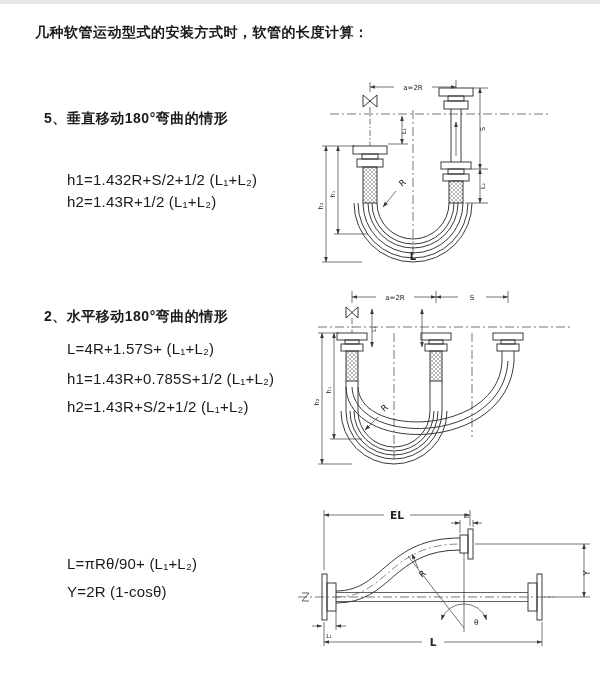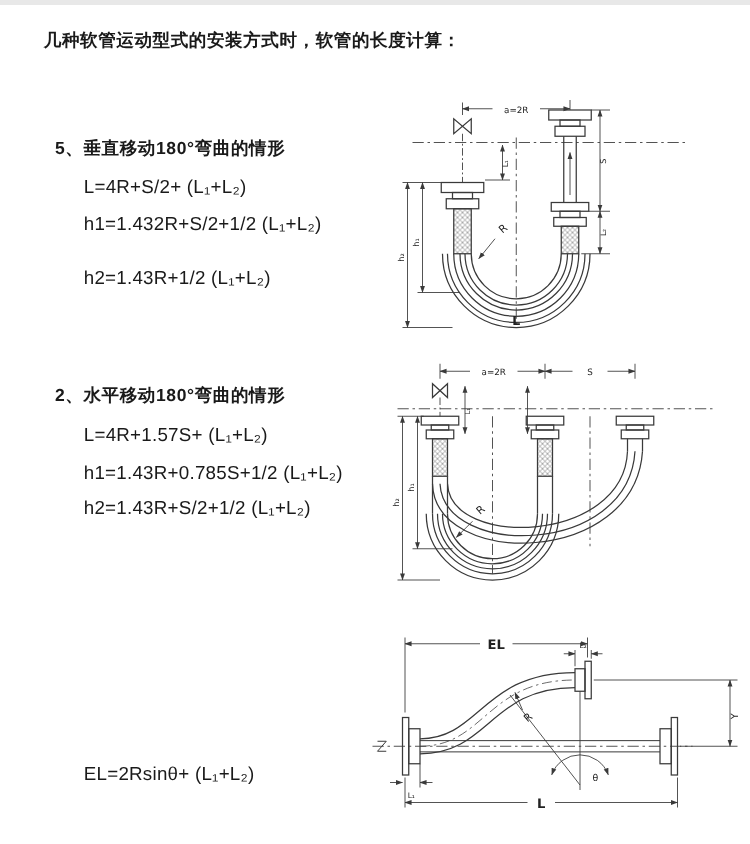--- a/index.html
+++ b/index.html
@@ -4,47 +4,47 @@
 <style>
   html,body{margin:0;padding:0;background:#e8e8e8;}
   .page{
     position:relative;width:600px;height:675px;background:#ffffff;
     font-family:"Liberation Sans","DejaVu Sans",sans-serif;color:#1a1a1a;
     overflow:hidden;margin:4px auto;
   }
   .doc-title{position:absolute;left:35px;top:20px;font-size:14px;font-weight:bold;letter-spacing:0.5px;}
   .sec-heading{position:absolute;left:44px;font-size:14px;font-weight:bold;letter-spacing:0.5px;}
   .formula{position:absolute;left:67px;font-size:15px;font-family:"Liberation Sans","DejaVu Sans",sans-serif;letter-spacing:0.2px;}
-  .h1-1{top:106px}.f1-1{top:137px}.f1-2{top:167px}.f1-3{top:210px}
+  .h1-1{top:106px}.f1-1{top:137px}.f1-2{top:167px}.f1-3{top:189px}
   .h2-1{top:304px}.f2-1{top:336px}.f2-2{top:366px}.f2-3{top:394px}
   .h3-1{top:519px}.f3-1{top:551px}.f3-2{top:579px}.f3-3{top:607px}
   .dia{position:absolute;}
   .dia1{left:310px;top:70px;}
   .dia2{left:310px;top:283px;}
   .dia3{left:292px;top:500px;}
   svg text{font-family:"DejaVu Sans",sans-serif;}
 </style>
 </head>
 <body>
 
 <div class="page">
 
   <div class="doc-title">几种软管运动型式的安装方式时，软管的长度计算：</div>
 
   <div class="sec-heading h1-1">5、垂直移动180°弯曲的情形</div>
-  <div class="formula f1-1">L=4R+S/2+ (L₁+L₂)</div>
   <div class="formula f1-2">h1=1.432R+S/2+1/2 (L₁+L₂)</div>
   <div class="formula f1-3">h2=1.43R+1/2 (L₁+L₂)</div>
 
   <div class="sec-heading h2-1">2、水平移动180°弯曲的情形</div>
   <div class="formula f2-1">L=4R+1.57S+ (L₁+L₂)</div>
   <div class="formula f2-2">h1=1.43R+0.785S+1/2 (L₁+L₂)</div>
   <div class="formula f2-3">h2=1.43R+S/2+1/2 (L₁+L₂)</div>
 
-  <div class="formula f3-3">EL=2Rsinθ+ (L₁+L₂)</div>
+  <div class="formula f3-1">L=πRθ/90+ (L₁+L₂)</div>
+  <div class="formula f3-2">Y=2R (1-cosθ)</div>
 
   <svg class="dia dia1" width="285" height="190" viewBox="0 0 285 190">
     <defs>
       <pattern id="braid1" width="4" height="4" patternUnits="userSpaceOnUse">
         <path d="M0 4L4 0M0 0L4 4" stroke="#777" stroke-width="0.5"></path>
       </pattern>
       <marker id="ar1" viewBox="0 0 8 8" refX="7.5" refY="4" markerWidth="8" markerHeight="8" orient="auto-start-reverse">
         <path d="M0 1.2 L8 4 L0 6.8 Z" fill="#3a3a3a"></path>
       </marker>
     </defs>

